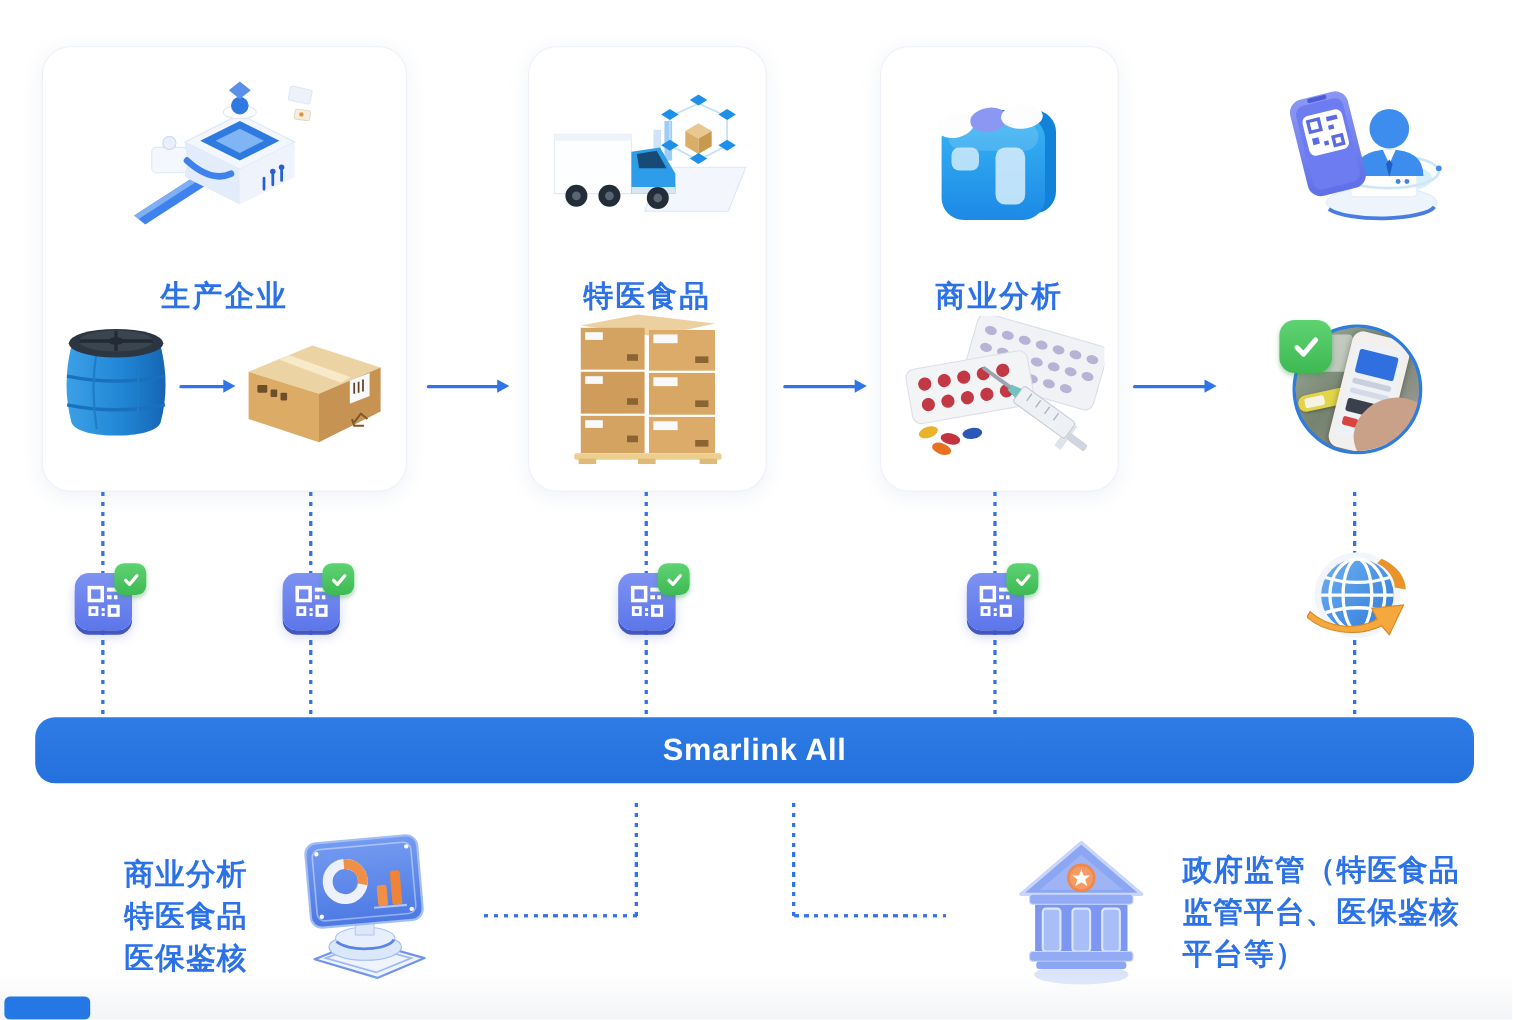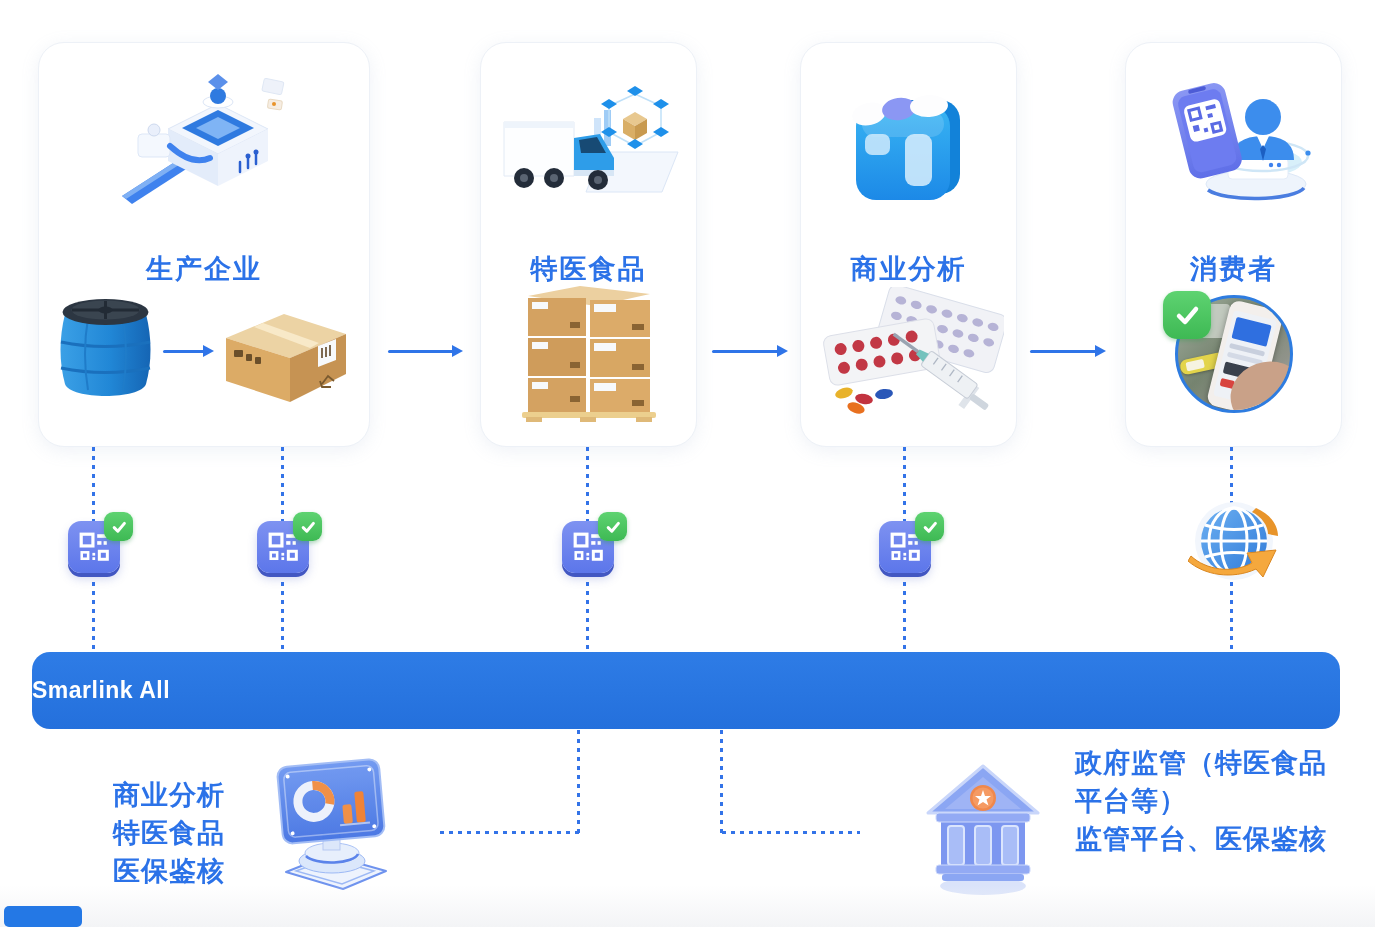--- a/index.html
+++ b/index.html
@@ -49,24 +49,24 @@
   }
   .check-badge{
     position:absolute;border-radius:9px;z-index:4;
     background:linear-gradient(180deg,var(--green1),var(--green2));
     box-shadow:0 2px 4px rgba(40,150,70,.35);
     display:flex;align-items:center;justify-content:center;
   }
   .check-badge.small{width:29px;height:29px;top:-9px;right:-13px;}
   
   .platform-bar{
-    position:absolute;left:32px;top:652px;width:1308px;height:77px;border-radius:18px;
+    position:absolute;left:32px;top:652px;width:1308px;height:60px;border-radius:18px;
     background:linear-gradient(180deg,#2e7ce6,#2470dc);
-    display:flex;align-items:center;
-    color:#fff;font-size:23px;font-weight:bold;letter-spacing:.5px;z-index:2;
+    display:flex;align-items:center;justify-content:center;
+    color:#fff;font-size:28px;font-weight:bold;letter-spacing:.5px;z-index:2;
   }
   
   .cn-lines{position:absolute;color:var(--accent);font-weight:bold;font-size:27px;letter-spacing:1px;}
   .cn-lines div{line-height:38px;}
   
   .scan-photo{
     position:absolute;left:1175px;top:295px;width:118px;height:118px;border-radius:50%;
     border:3px solid #2e7ce0;overflow:hidden;
     background:linear-gradient(135deg,#a3b0a0 0%,#75836f 45%,#90938a 75%,#b8b4aa 100%);
   }
@@ -95,23 +95,20 @@
 <div id="canvas">
 
   <div class="card" style="left:38px;width:332px;">
     <div class="stage-label" style="top:208px;">生产企业</div>
   </div>
   <div class="card" style="left:480px;width:217px;">
     <div class="stage-label" style="top:208px;">特医食品</div>
   </div>
   <div class="card" style="left:800px;width:217px;">
     <div class="stage-label" style="top:208px;">商业分析</div>
-  </div>
-  <div class="card" style="left:1125px;width:217px;">
-    <div class="stage-label" style="top:208px;">消费者</div>
   </div>
 
   <svg class="abs" style="left:118px;top:70px;" width="170" height="138" viewBox="0 0 170 138">
     <polygon points="4,126 66,86 76,94 14,134" fill="#3f82ee"></polygon>
     <polygon points="4,126 66,86 70,89 8,129" fill="#7fb0f4"></polygon>
     <rect x="145" y="10" width="20" height="13" rx="2" fill="#eef2fa" stroke="#dfe7f4" transform="rotate(12 155 16)"></rect>
     <rect x="150" y="30" width="14" height="9" rx="2" fill="#f6ede2" stroke="#e8d9c2" transform="rotate(8 157 34)"></rect>
     <circle cx="156" cy="34" r="2" fill="#e8932a"></circle>
     <polygon points="100,84 150,59 100,34 50,59" fill="#f2f6fd" stroke="#dce6f6"></polygon>
     <polygon points="50,59 100,84 100,116 50,91" fill="#e3ecfa"></polygon>
@@ -547,22 +544,22 @@
     <rect x="14" y="53" width="94" height="9" rx="3" fill="#93aaf4" stroke="#cdd9fb"></rect>
     <g fill="#a9bdf7" stroke="#dbe5fd" stroke-width="2">
       <rect x="26" y="66" width="16" height="39" rx="3"></rect>
       <rect x="53" y="66" width="16" height="39" rx="3"></rect>
       <rect x="80" y="66" width="16" height="39" rx="3"></rect>
     </g>
     <rect x="14" y="105" width="94" height="9" rx="3" fill="#93aaf4" stroke="#cdd9fb"></rect>
     <rect x="20" y="114" width="82" height="7" rx="3" fill="#8ba6f3"></rect>
   </svg>
 
-  <div class="cn-lines" style="left:1075px;top:744px;">
+  <div class="cn-lines" style="left:1075px;top:772px;">
     <div>政府监管（特医食品</div>
+    <div>监管平台、医保鉴核</div>
     <div>平台等）</div>
-    <div>监管平台、医保鉴核</div>
   </div>
 
   <div class="bottom-fade"></div>
   <div class="accent-strip"></div>
 
 </div>
 
 </body></html>

